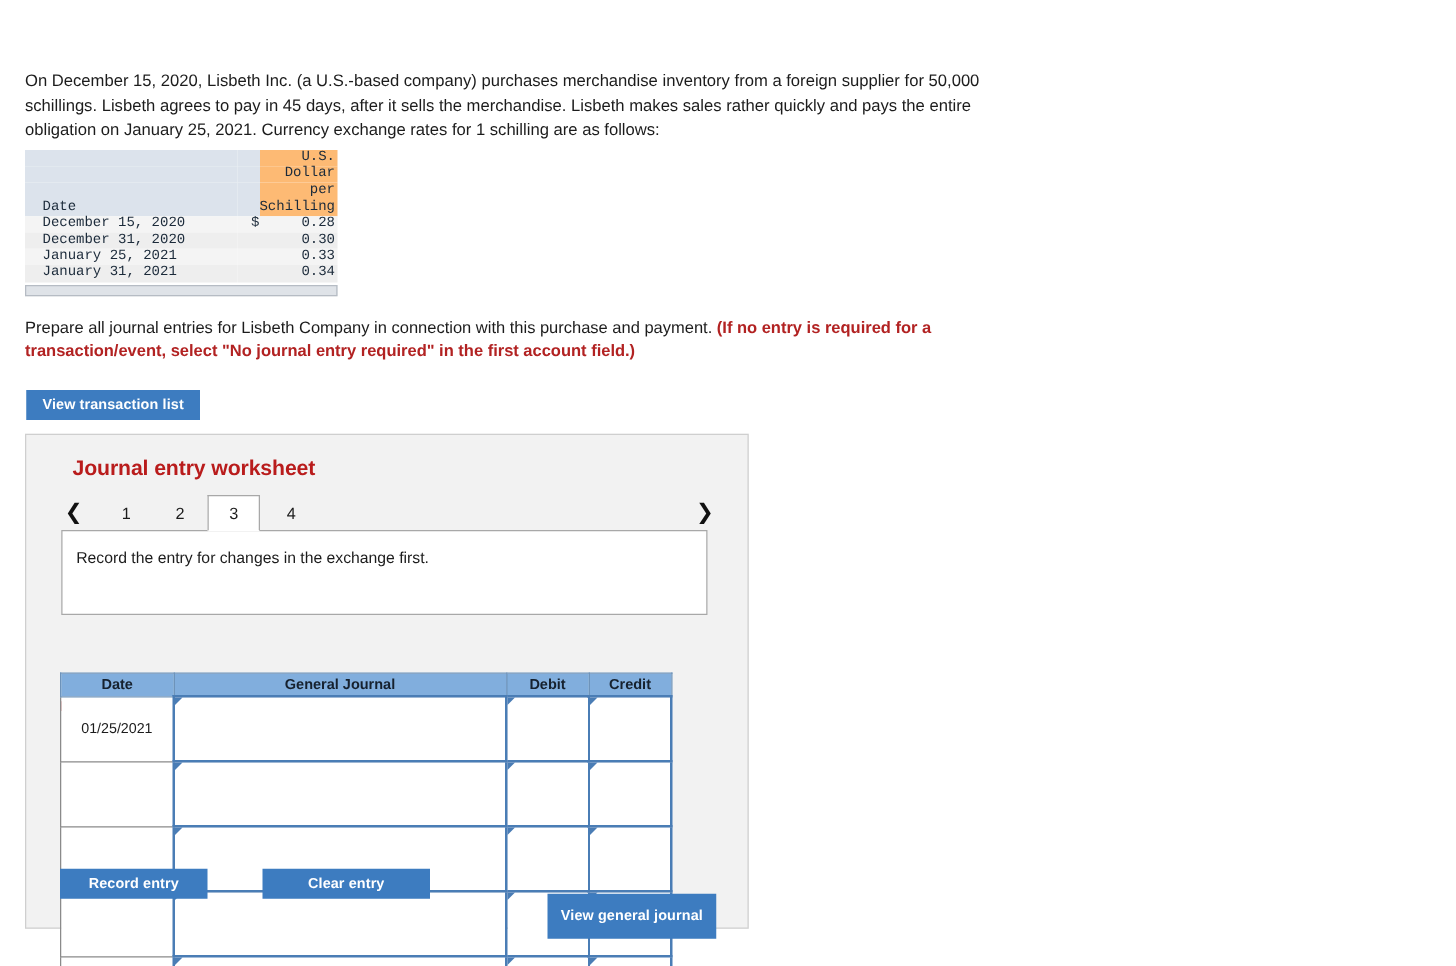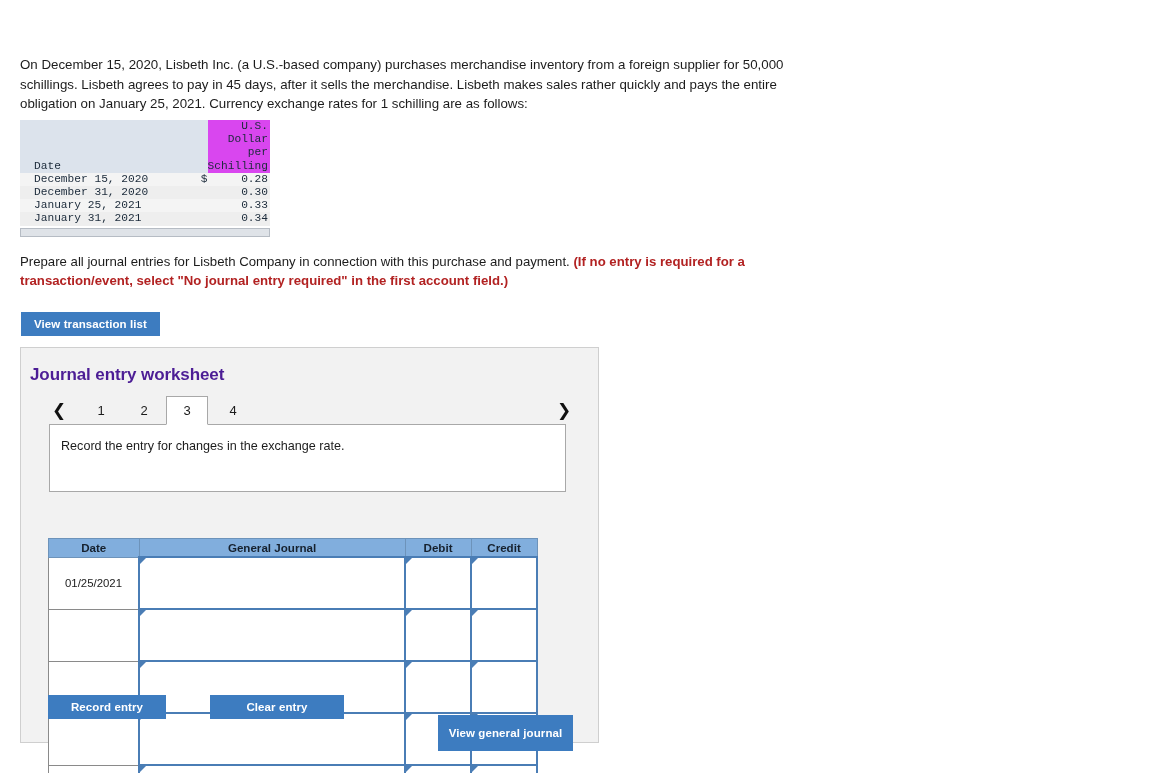--- a/index.html
+++ b/index.html
@@ -42,21 +42,21 @@
     font-size: 11.2px;
     color: #1b2a3a;
   }
   table.rate-table td, table.rate-table th {
     padding: 0;
     font-weight: normal;
     white-space: pre;
     line-height: 13.2px;
   }
   .rt-head-cell {
-    background: #d946ef;
+    background: #fdba74;
     text-align: right;
     padding-right: 2px !important;
     vertical-align: bottom;
   }
   .rt-head-blank {
     background: #dce3ec;
   }
   .rt-date-head {
     background: #dce3ec;
     text-align: left;
@@ -135,25 +135,25 @@
     left: 20px;
     top: 347px;
     width: 579px;
     height: 396px;
     background: #f2f2f2;
     border: 1px solid #cfcfcf;
     box-sizing: border-box;
   }
   .worksheet-title {
     position: absolute;
-    left: 9px;
+    left: 37px;
     top: 17px;
     font-size: 17px;
     font-weight: bold;
-    color: #4c1d95;
+    color: #b91c1c;
     letter-spacing: -0.1px;
   }
 
   
   .tabs-row {
     position: absolute;
     left: 27px;
     top: 48px;
     width: 527px;
     height: 30px;
@@ -365,21 +365,21 @@
   <div class="tabs-row">
     <div class="tab-arrow prev">❮</div>
     <div class="tab-item" style="left:32px;">1</div>
     <div class="tab-item" style="left:75px;">2</div>
     <div class="tab-item active" style="left:118px;">3</div>
     <div class="tab-item" style="left:164px;">4</div>
     <div class="tab-arrow next">❯</div>
   </div>
 
   <div class="instruction-box">
-    <div class="instruction-text">Record the entry for changes in the exchange rate.</div>
+    <div class="instruction-text">Record the entry for changes in the exchange first.</div>
   </div>
 
   <div class="note-text">Note: Enter debits before credits.</div>
 
   <table class="journal-table">
     <thead>
       <tr>
         <th class="col-date">Date</th>
         <th class="col-gj">General Journal</th>
         <th class="col-debit">Debit</th>

